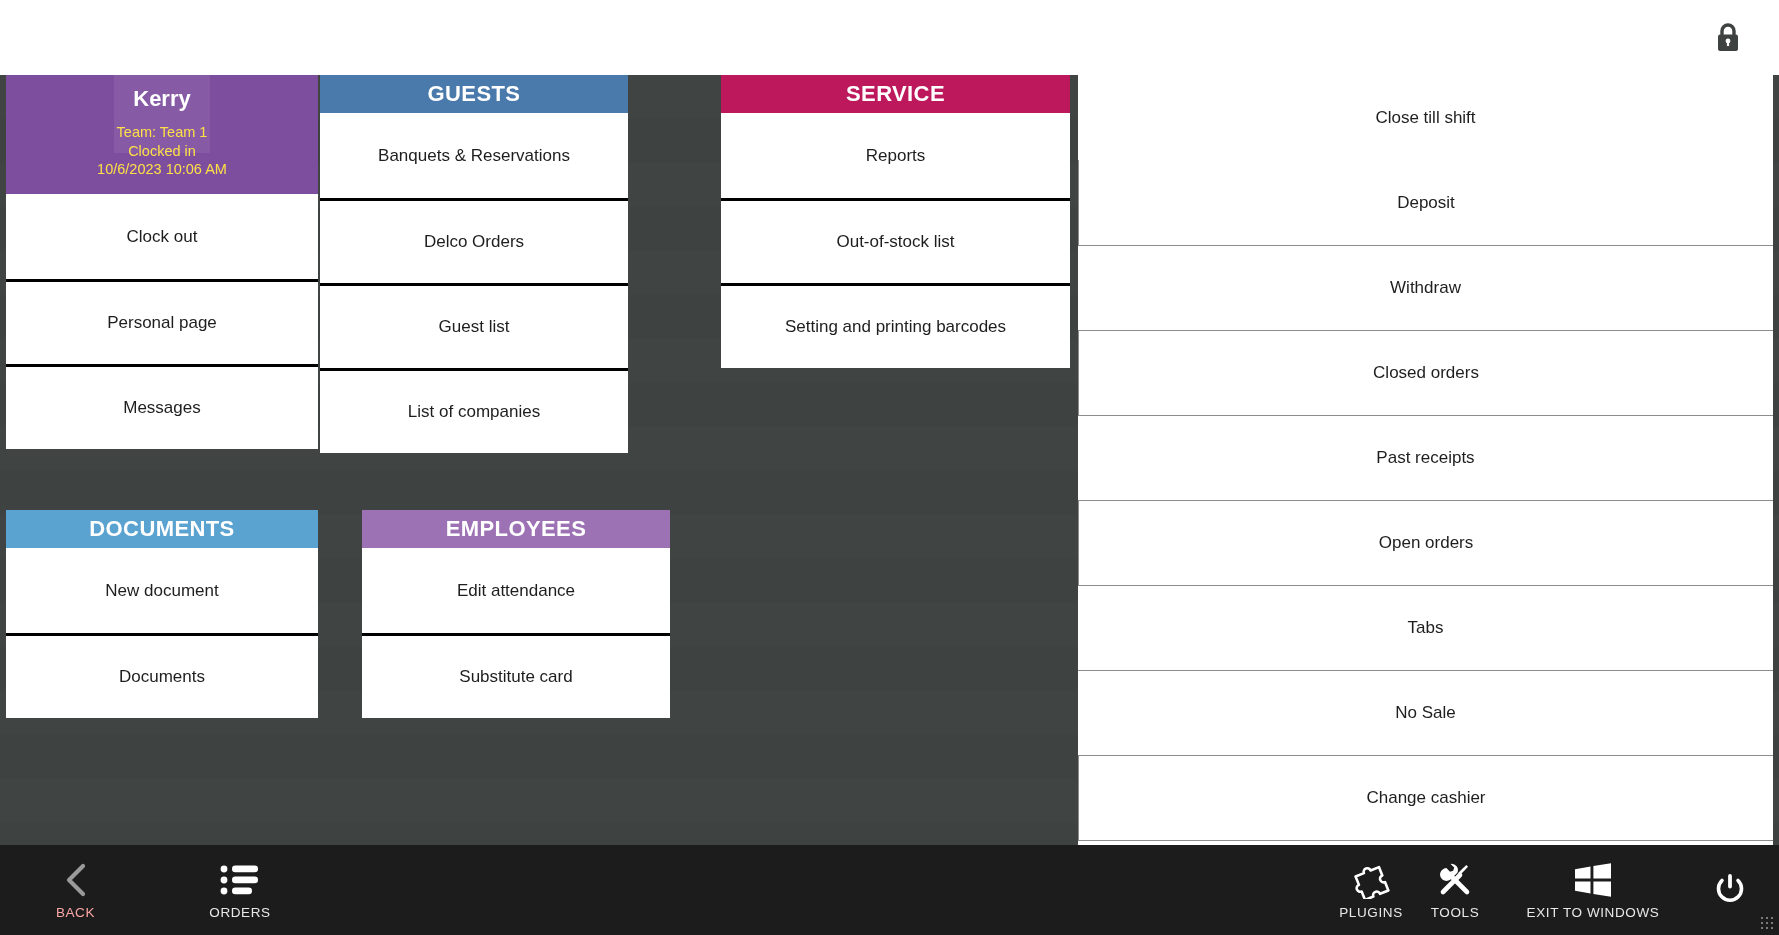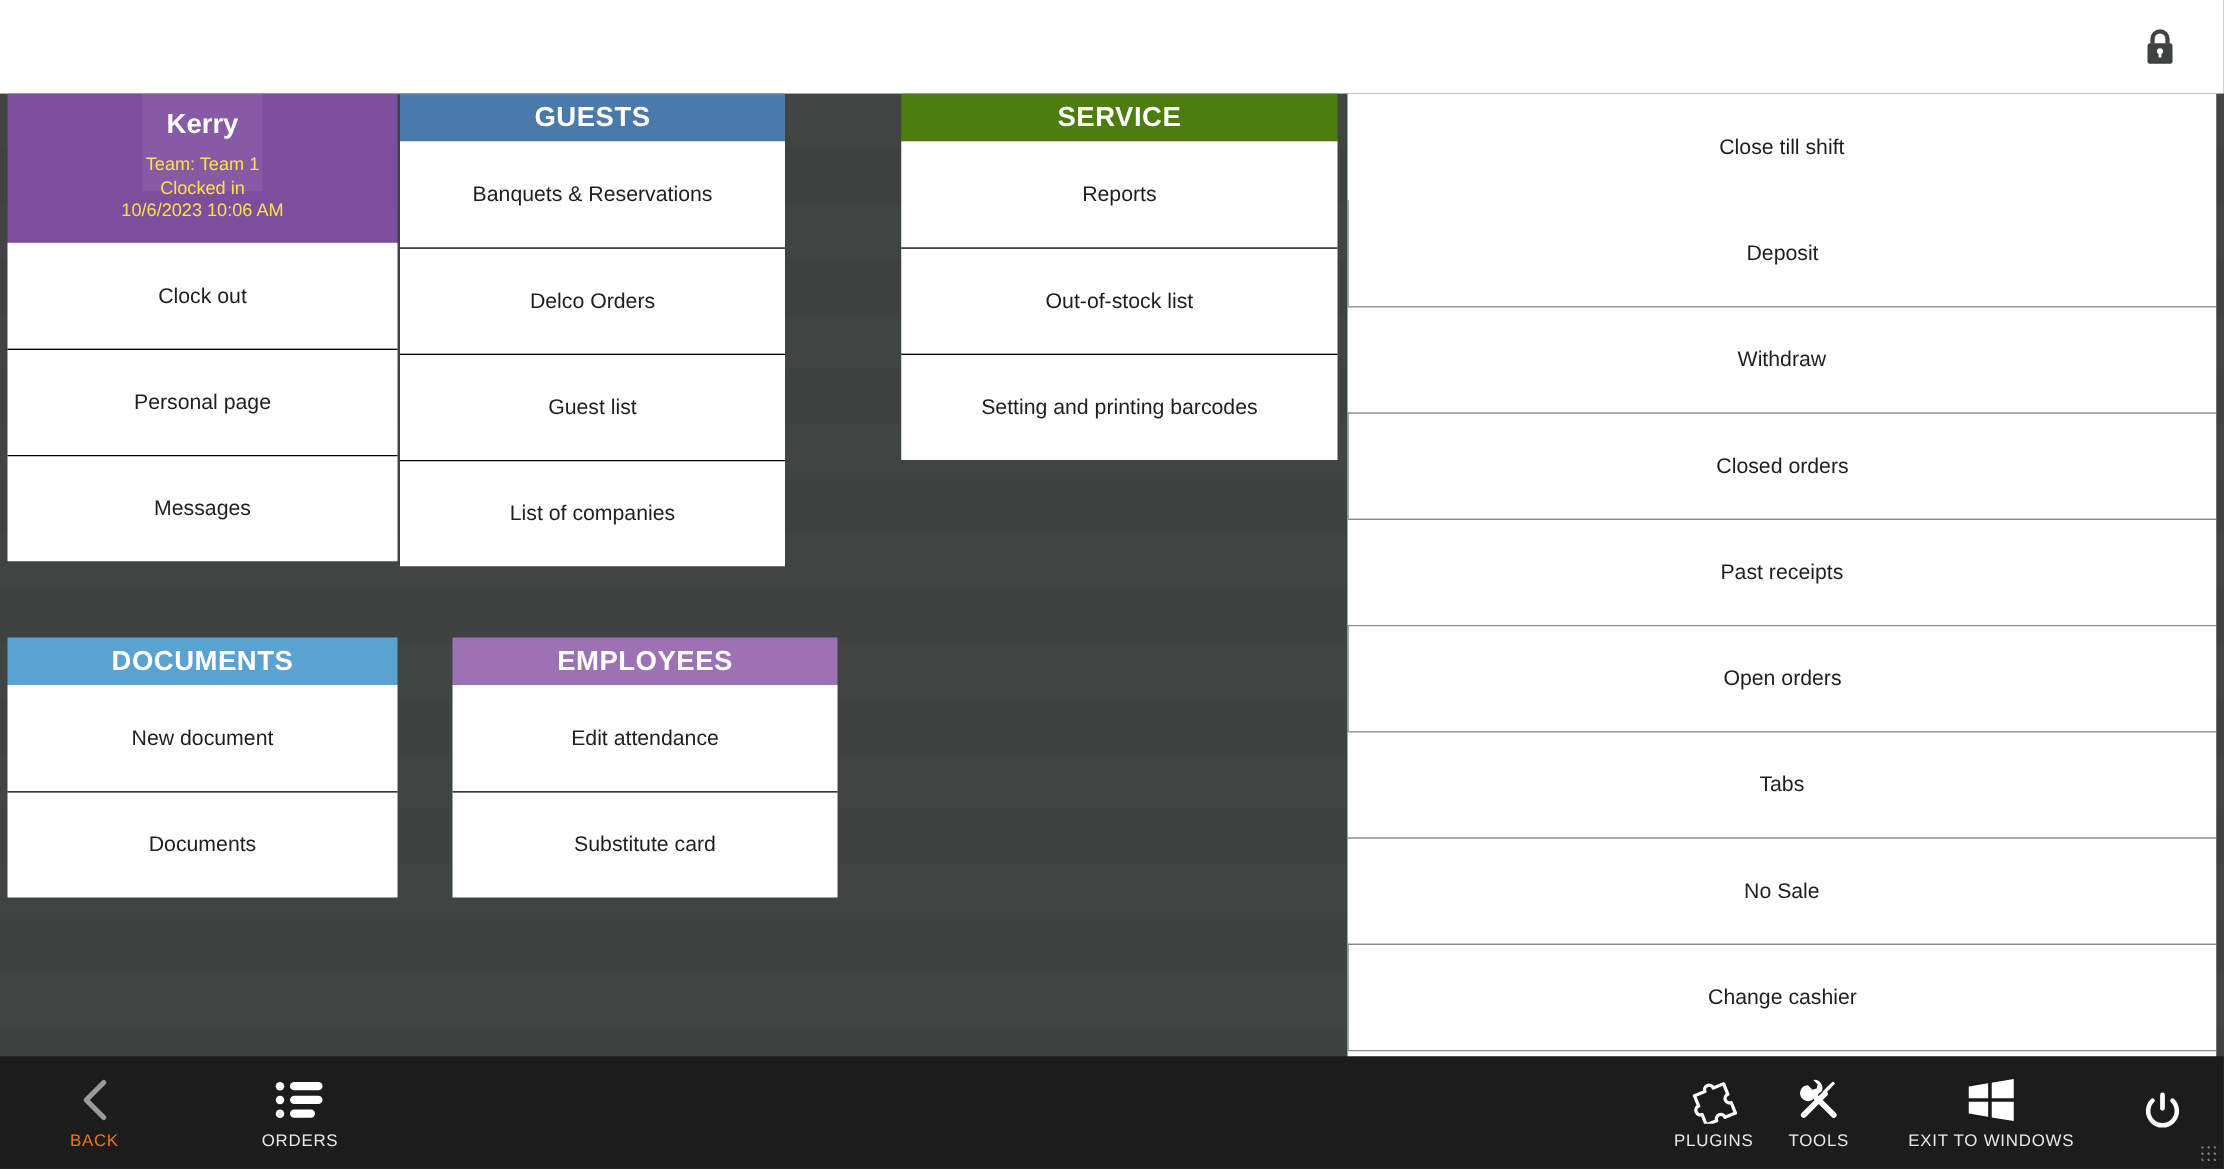--- a/index.html
+++ b/index.html
@@ -48,21 +48,21 @@
     color:#ffffff;
     display:flex; align-items:center; justify-content:center;
     font-size:22px; font-weight:bold; letter-spacing:.4px;
   }
 
   
   .tile{
     background:#ffffff; color:#1e1e1e;
     display:flex; align-items:center; justify-content:center;
     text-align:center; font-size:17px;
-    border-top:1px solid #000000;
+    border-top:3px solid #000000;
     cursor:pointer; padding:4px 8px;
   }
   .tile.first{ border-top:none; }
 
   .col{ display:flex; flex-direction:column; }
 
   
   #p-user{ left:6px; top:0px; width:312px; }
   #user-head{
     position:relative; height:119px; background:#7d4e9e;
@@ -83,21 +83,21 @@
   }
   #p-user .tile{ height:85px; }
 
   
   #p-guests{ left:320px; top:0px; width:308px; }
   #p-guests .phead{ height:38px; background:#4a7aab; }
   #p-guests .tile{ height:85px; }
 
   
   #p-service{ left:721px; top:0px; width:349px; }
-  #p-service .phead{ height:38px; background:#4d7c0f; }
+  #p-service .phead{ height:38px; background:#be185d; }
   #p-service .tile{ height:85px; }
 
   
   #p-docs{ left:6px; top:435px; width:312px; }
   #p-docs .phead{ height:38px; background:#5aa3d0; }
   #p-docs .tile{ height:85px; }
 
   
   #p-emp{ left:362px; top:435px; width:308px; }
   #p-emp .phead{ height:38px; background:#9c72b5; }
@@ -133,21 +133,21 @@
     background:#1c1c1c;
   }
   .tb{
     position:absolute; top:0; height:90px;
     display:flex; flex-direction:column; align-items:center;
     justify-content:center; gap:6px;
     cursor:pointer; user-select:none;
   }
   .tb .ico{ height:38px; display:flex; align-items:flex-end; }
   .tb .lbl{ font-size:13.5px; letter-spacing:.6px; color:#e8e8e8; }
-  .tb.dim .lbl{ color:#f97316; }
+  .tb.dim .lbl{ color:#fca5a5; }
   .tb.dim svg{ fill:#9a9a9a; stroke:#9a9a9a; }
   .tb svg{ display:block; }
 
   #tb-back{ left:28px; width:95px; }
   #tb-orders{ left:185px; width:110px; }
   #tb-plugins{ left:1316px; width:110px; }
   #tb-tools{ left:1400px; width:110px; }
   #tb-exit{  left:1478px; width:230px; }
   #tb-power{ left:1690px; width:80px; }
 

